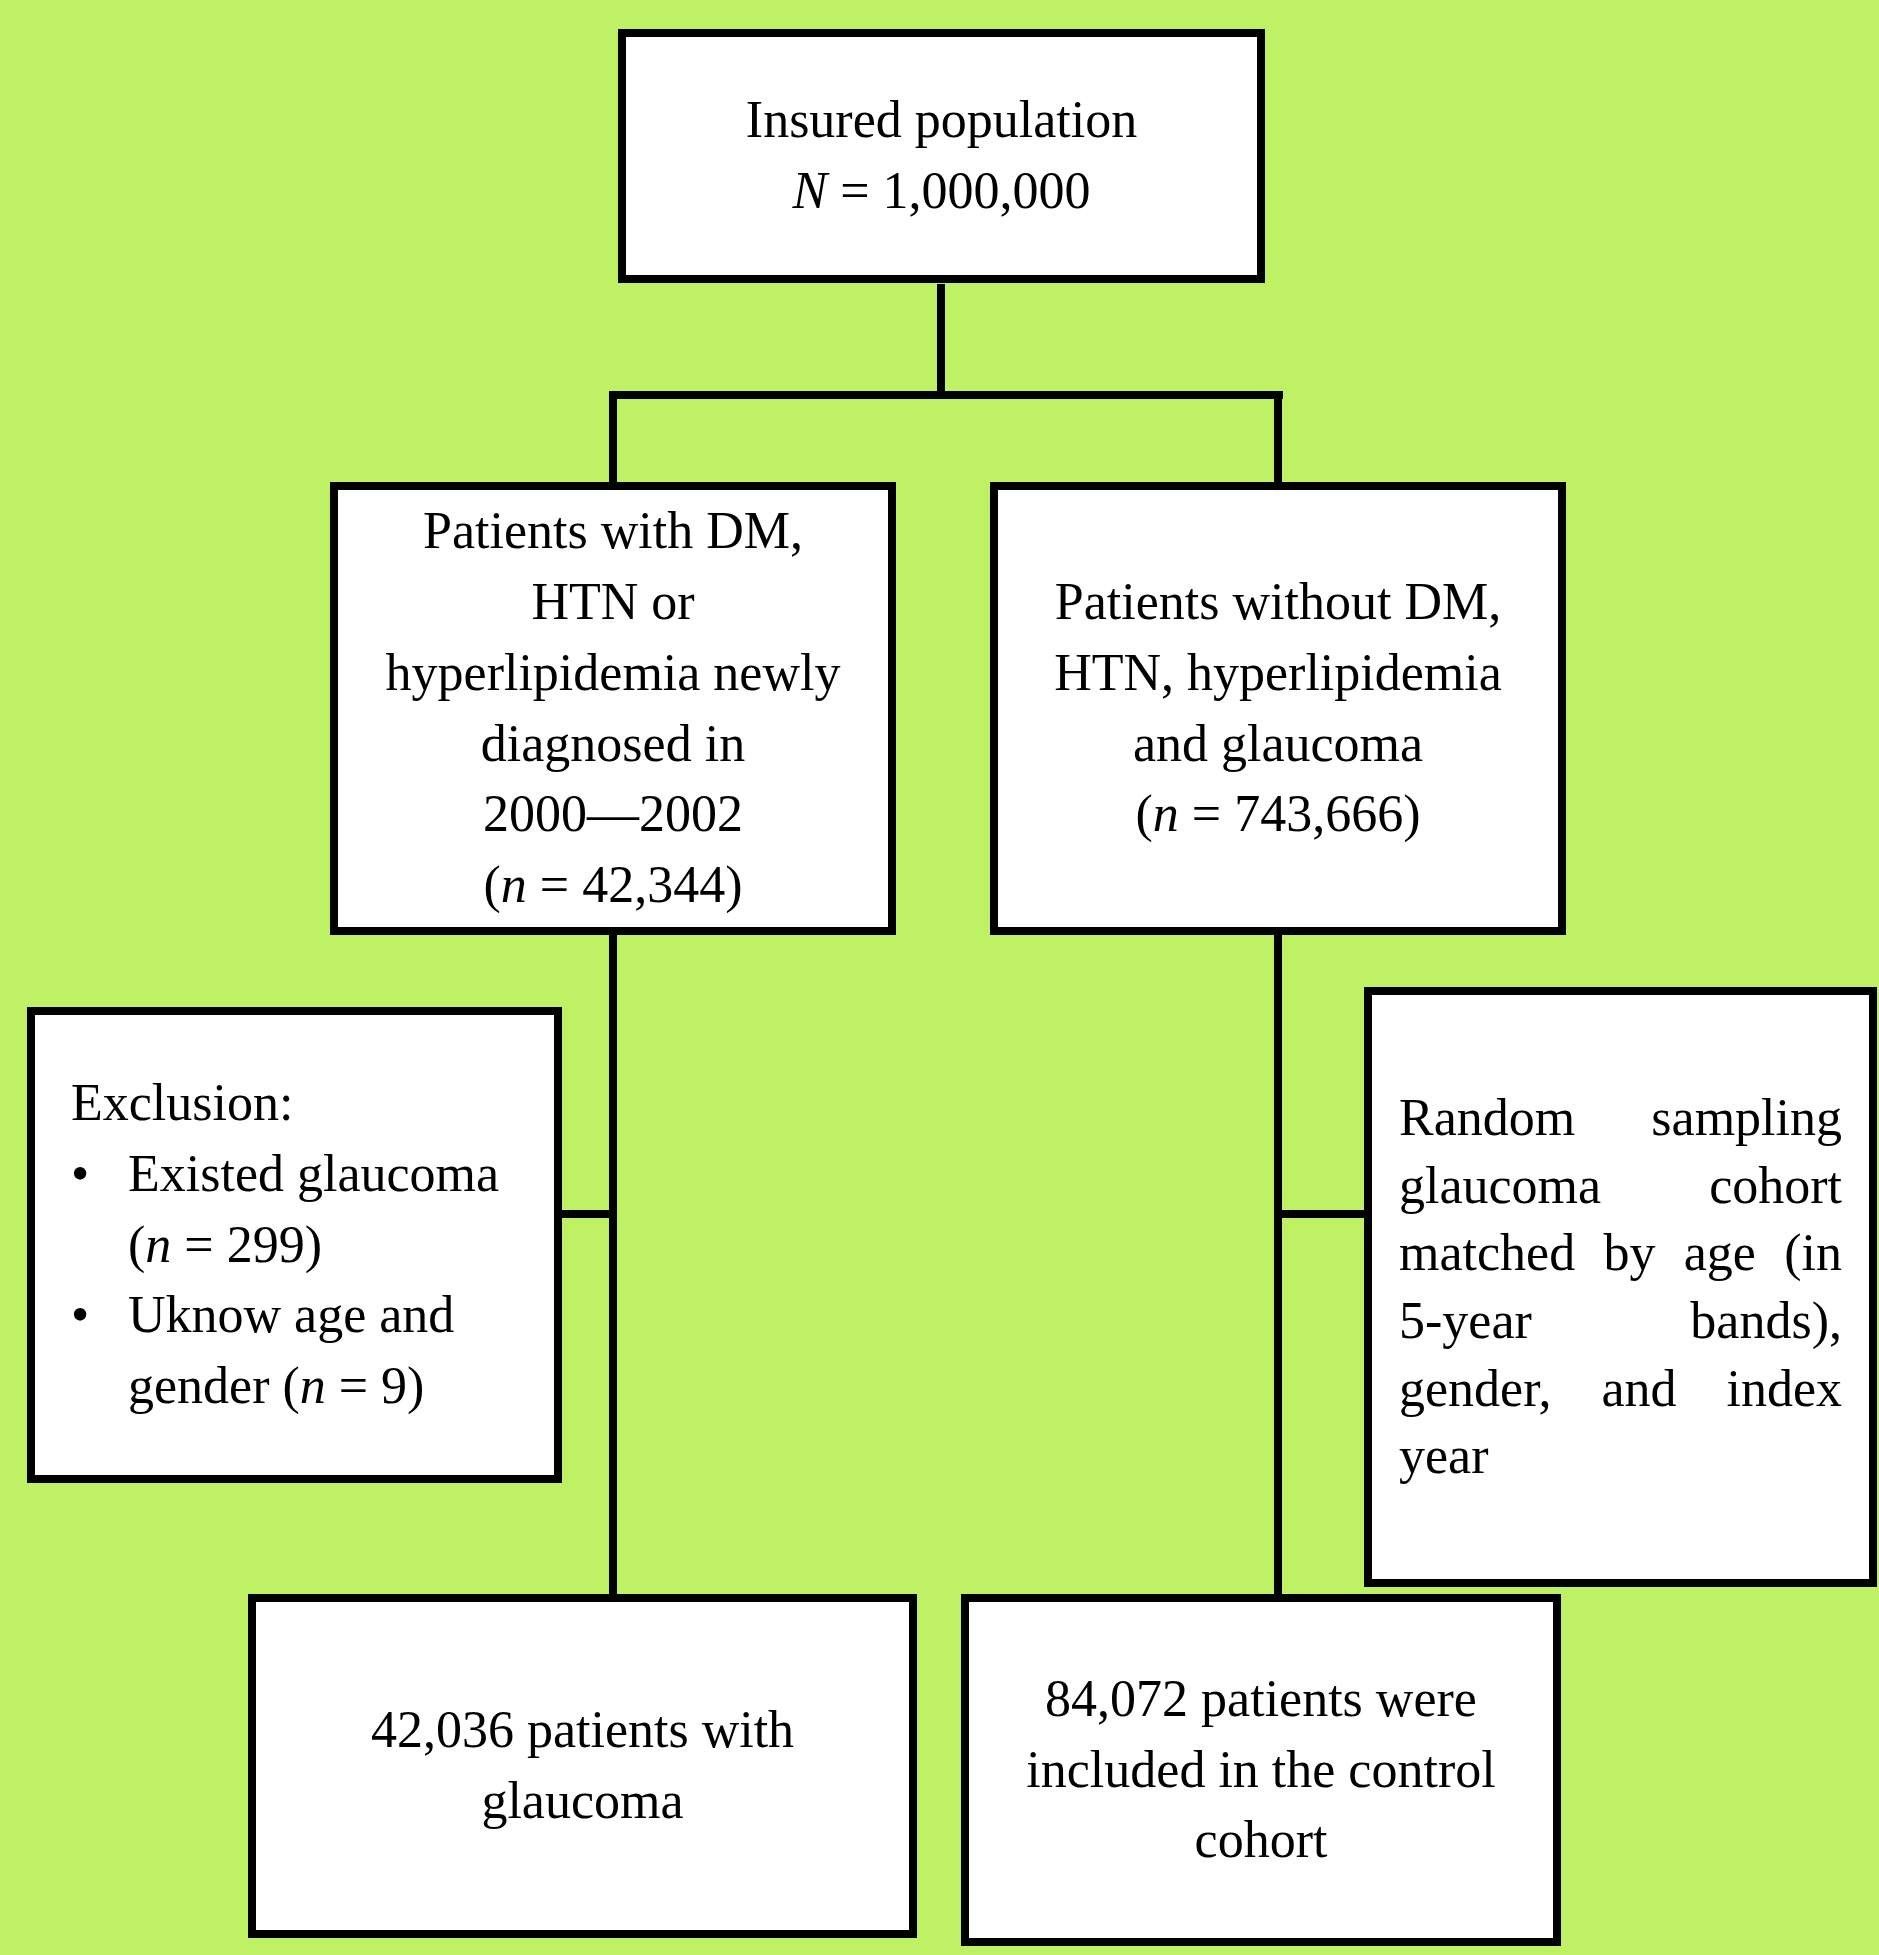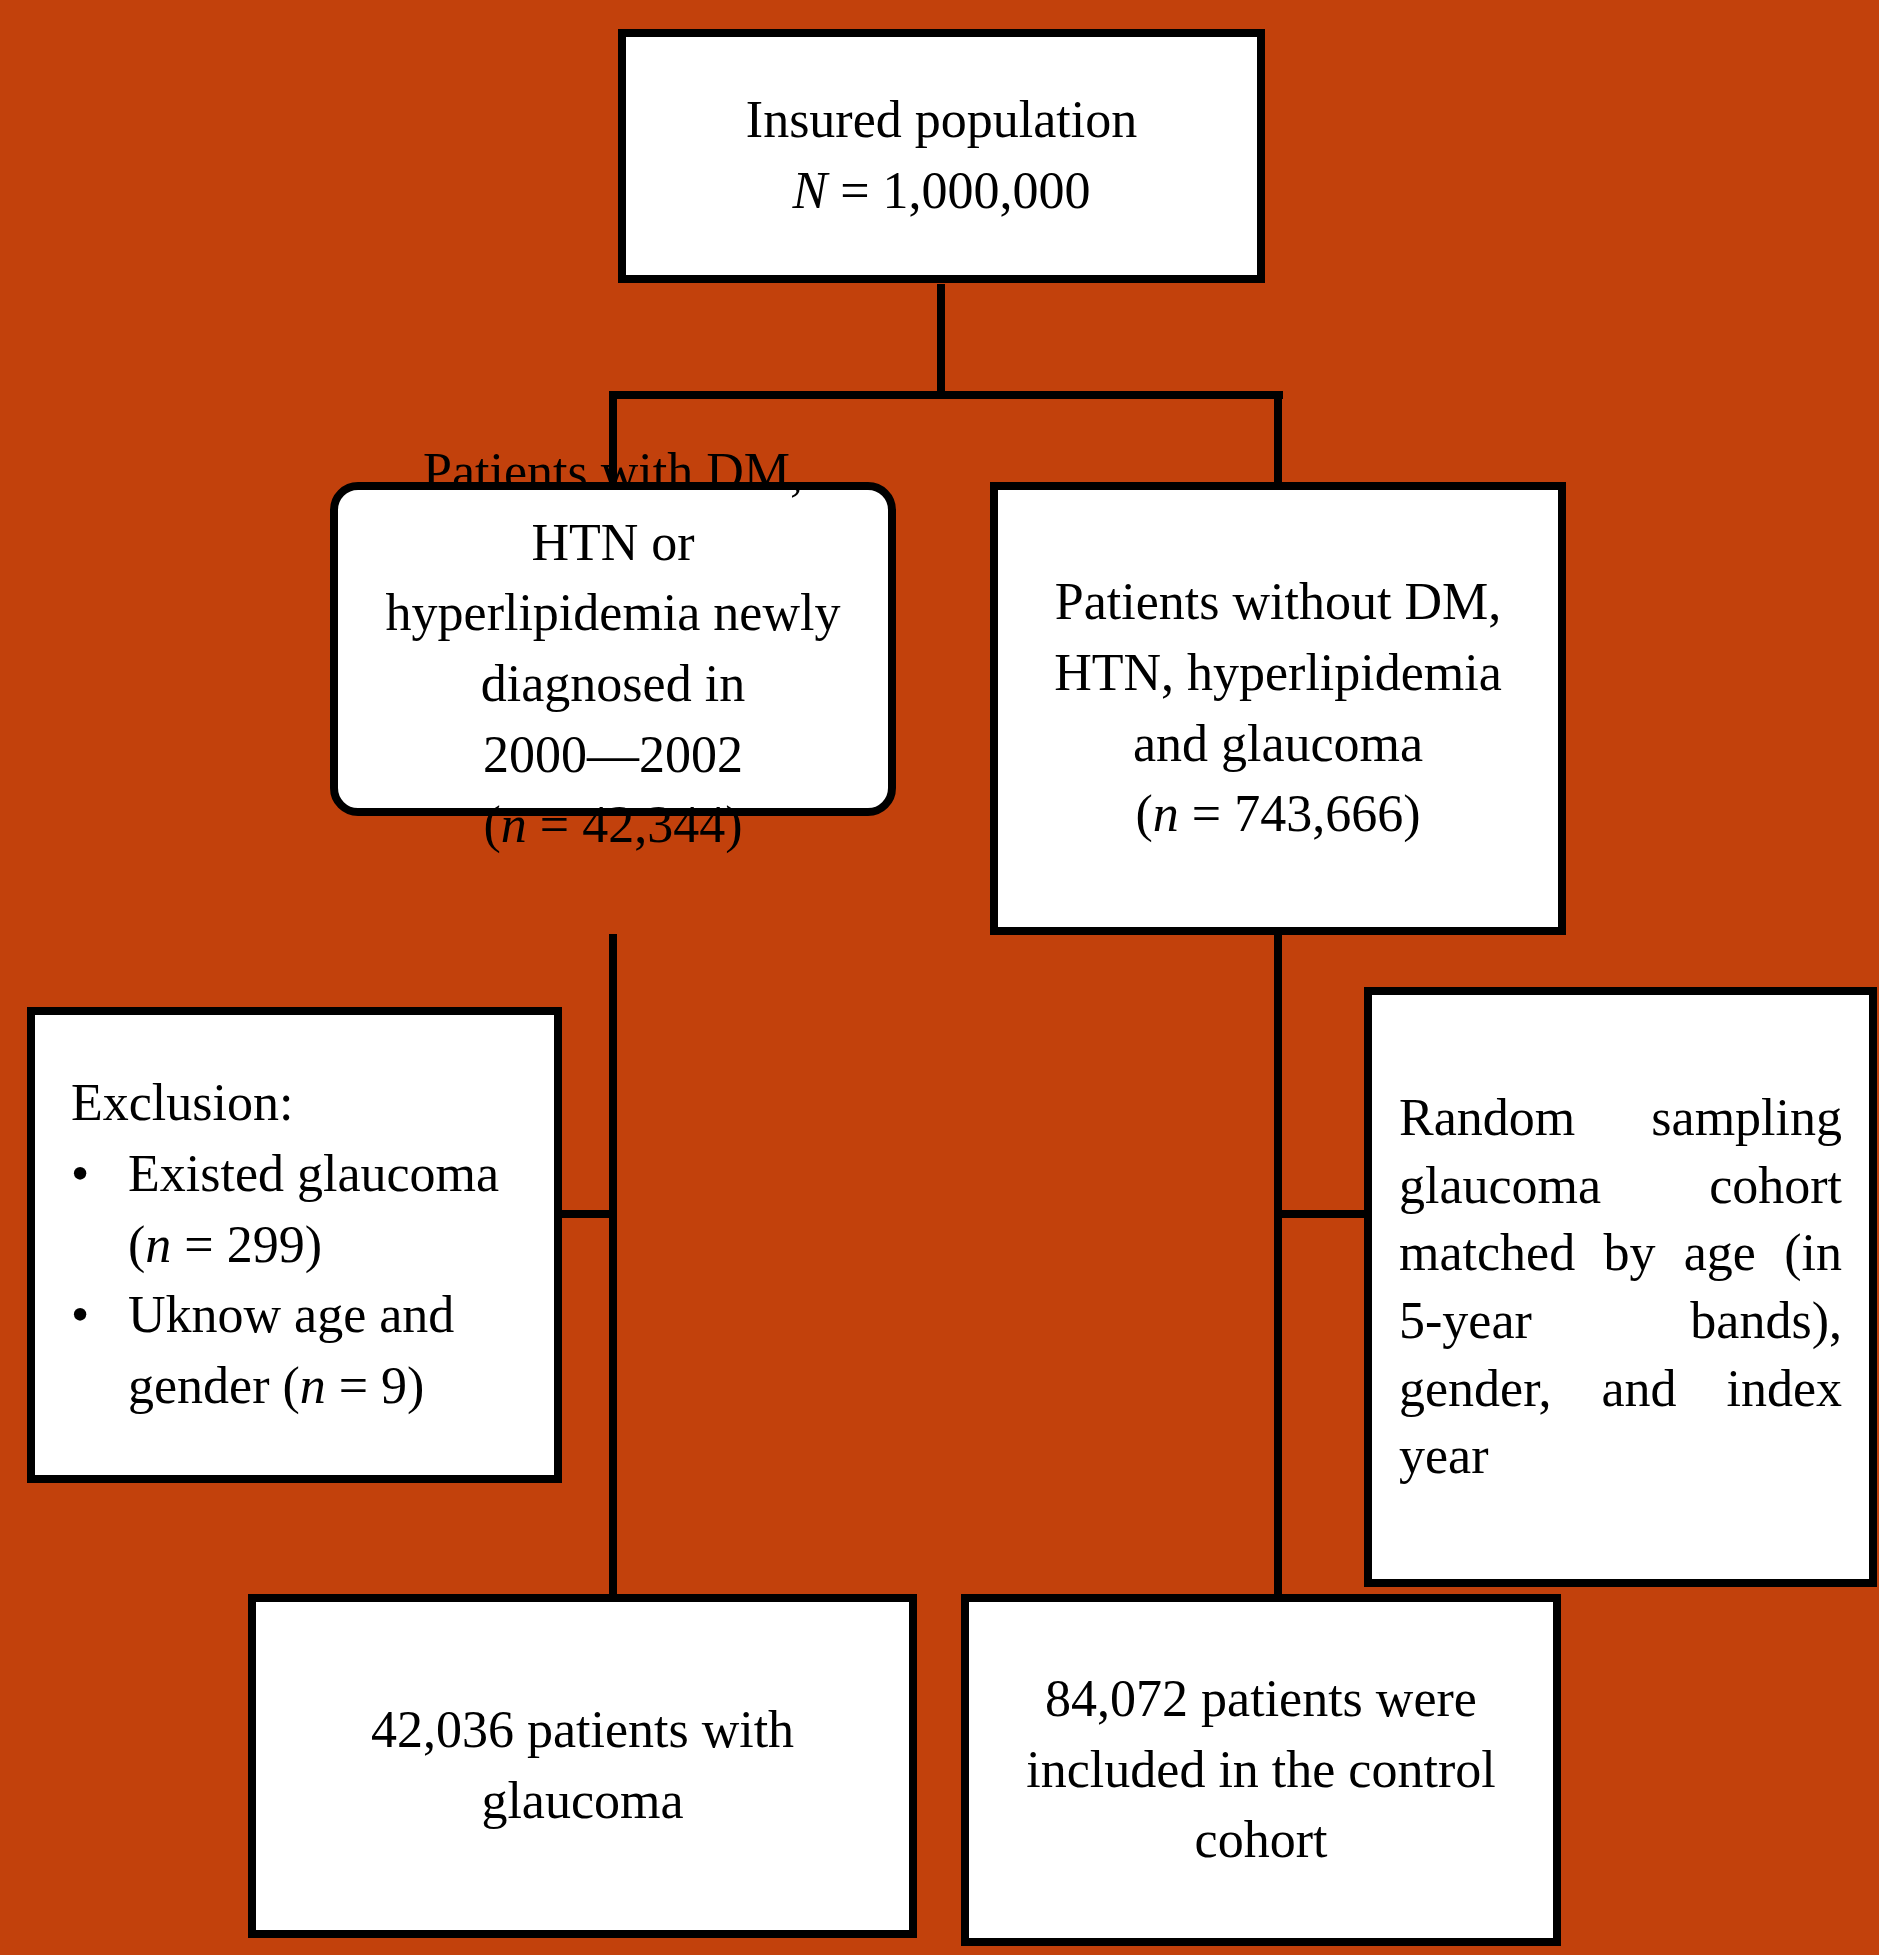--- a/index.html
+++ b/index.html
@@ -4,21 +4,21 @@
 <style>
   html, body {
     margin: 0;
     padding: 0;
     background: #ffffff;
   }
   #canvas {
     position: relative;
     width: 1880px;
     height: 1955px;
-    background: #c2410c;
+    background: #bef264;
     font-family: "Liberation Serif", "DejaVu Serif", serif;
     color: #000000;
   }
   .box {
     position: absolute;
     box-sizing: border-box;
     border: 8.5px solid #000000;
     background: #ffffff;
     display: flex;
     flex-direction: column;
@@ -37,21 +37,21 @@
   }
 
   .bullet-item { display: flex; align-items: flex-start; }
   .bullet-marker { flex: 0 0 57px; }
   .bullet-text { flex: 1 1 auto; }
 
   .connector { position: absolute; background: #000000; }
 
   
   #box-insured       { left: 618px;  top: 29px;   width: 647px;  height: 254px; }
-  #box-glaucoma-cohort { left: 330px; top: 482px; width: 566px;  height: 334px; padding: 0 13px; border-radius: 28px; }
+  #box-glaucoma-cohort { left: 330px; top: 482px; width: 566px;  height: 453px; padding: 0 13px; }
   #box-control-source  { left: 990px; top: 482px; width: 576px; height: 453px; padding: 0 13px; }
   #box-exclusion     { left: 27px;   top: 1007px; width: 535px;  height: 476px; padding: 0 19.6px 0 36px; }
   #box-random-sampling { left: 1364px; top: 987px; width: 513px; height: 600px; padding: 0 27px; line-height: 1.30; }
   #box-glaucoma-final  { left: 216px; top: 1594px; width: 669px; height: 344px; margin-left: 32px; }
   #box-control-final   { left: 961px; top: 1594px; width: 600px; height: 352px; }
 
   
   #conn-top-riser      { left: 937px; top: 284px;  width: 7.8px;   height: 115px; }
   #conn-split-bar      { left: 609px;  top: 391px;  width: 674px; height: 7.8px;  }
   #conn-left-drop      { left: 609px;  top: 398px;  width: 7.8px;   height: 86px; }

